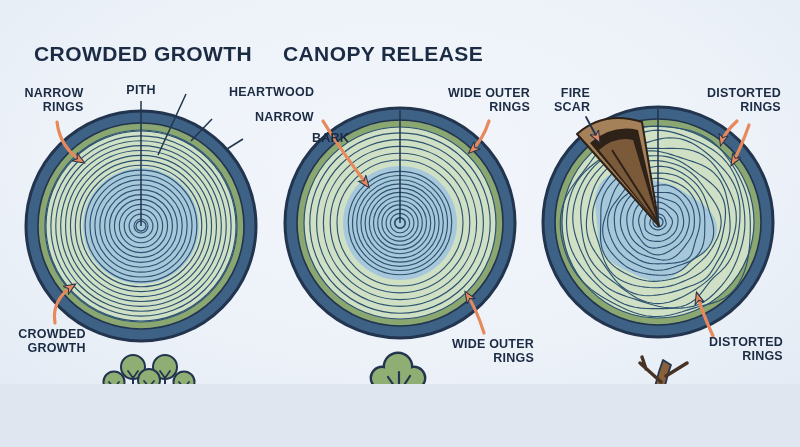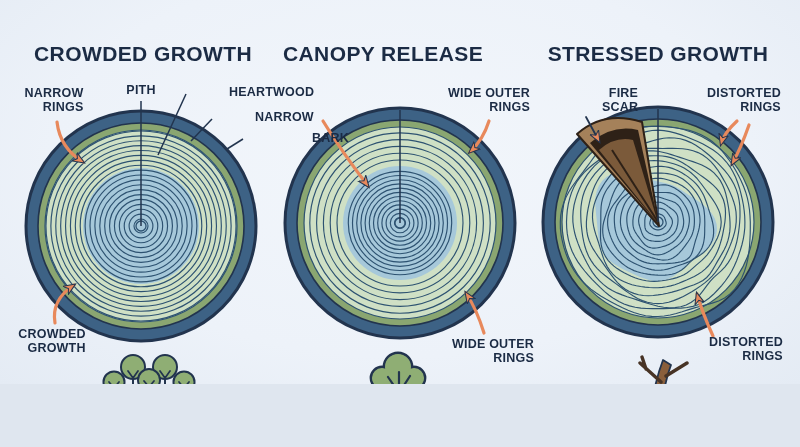--- a/index.html
+++ b/index.html
@@ -180,35 +180,34 @@
       <path d="M650,421 C652,398 656,378 663,360 L671,365 C664,383 662,400 662,421 Z" fill="var(--c-burnt)" stroke="var(--c-line)" stroke-width="1.8"></path>
       <path d="M661,382 L640,363 M646,369 L642,357 M658,397 L638,390 M666,376 L687,363 M664,392 L683,387" stroke="var(--c-branch)" stroke-width="3.4" fill="none" stroke-linecap="round"></path>
       <path d="M676,423 C666,421 660,413 664,403 C665,408 670,409 669,404 C668,397 672,391 677,387 C676,395 682,398 682,392 C687,400 689,409 687,415 C685,421 681,423 676,423 Z" fill="var(--c-flame-o)" stroke="var(--c-line)" stroke-width="1.6"></path>
       <path d="M675,421 C670,420 667,415 669,410 C670,413 673,413 673,409 C674,405 676,403 676,400 C680,406 682,412 681,416 C680,419 678,421 675,421 Z" fill="var(--c-flame-y)"></path>
       <path d="M630,422 H706" stroke="var(--c-line)" stroke-width="2.6" stroke-linecap="round"></path>
     </g>
   </svg>
 
   <div class="title" style="left:143px; top:42px;">CROWDED GROWTH</div>
   <div class="title" style="left:383px; top:42px;">CANOPY RELEASE</div>
-  <div class="title" style="left:658px; top:42px;">STRESSED GROWTH</div>
 
   <div class="lbl" style="left:54px; top:86px;">NARROW
 RINGS</div>
   <div class="lbl" style="left:141px; top:83px;">PITH</div>
   <div class="lbl left" style="left:189px; top:85px;">HEARTWOOD</div>
   <div class="lbl left" style="left:215px; top:110px;">NARROW</div>
   <div class="lbl left" style="left:246px; top:131px;margin-left:26px;">BARK</div>
   <div class="lbl" style="left:52px; top:327px;">CROWDED
 GROWTH</div>
 
   <div class="lbl" style="left:489px; top:86px;">WIDE OUTER
 RINGS</div>
   <div class="lbl" style="left:493px; top:337px;">WIDE OUTER
 RINGS</div>
 
-  <div class="lbl" style="left:572px; top:86px;margin-left:48px;">FIRE
+  <div class="lbl" style="left:572px; top:86px;">FIRE
 SCAR</div>
   <div class="lbl" style="left:744px; top:86px;">DISTORTED
 RINGS</div>
   <div class="lbl" style="left:746px; top:335px;">DISTORTED
 RINGS</div>
 </div>
 
 </body></html>

